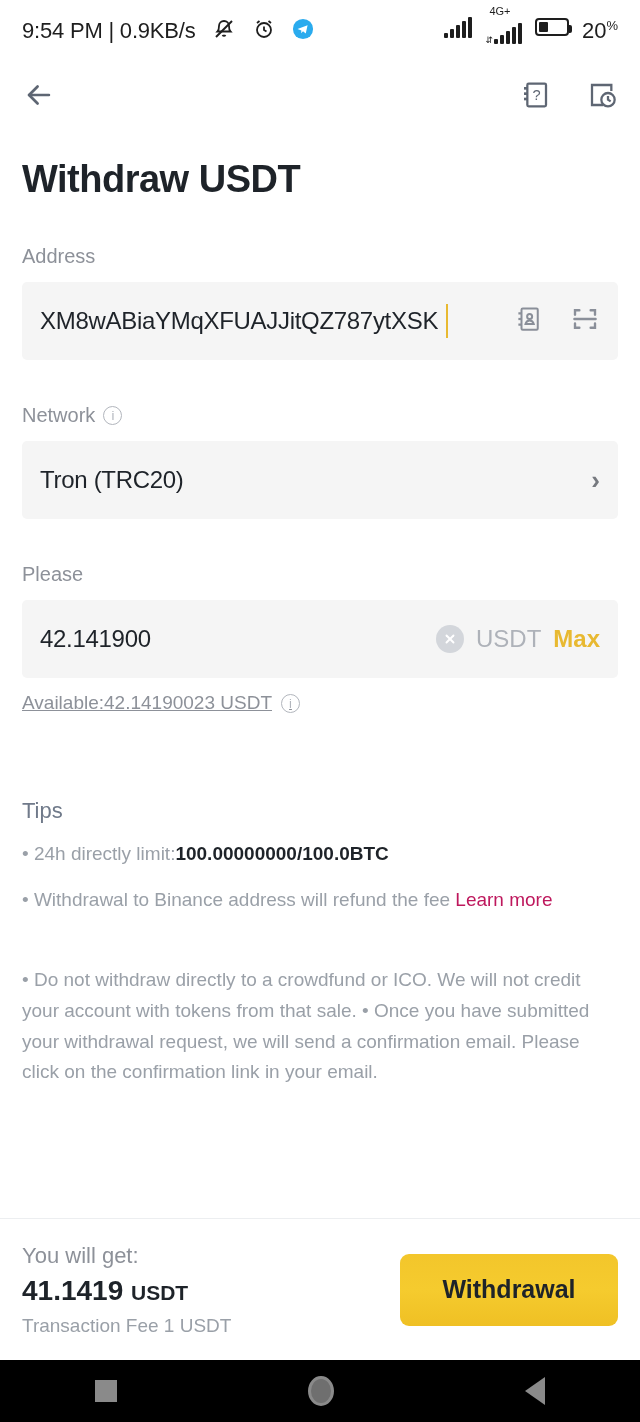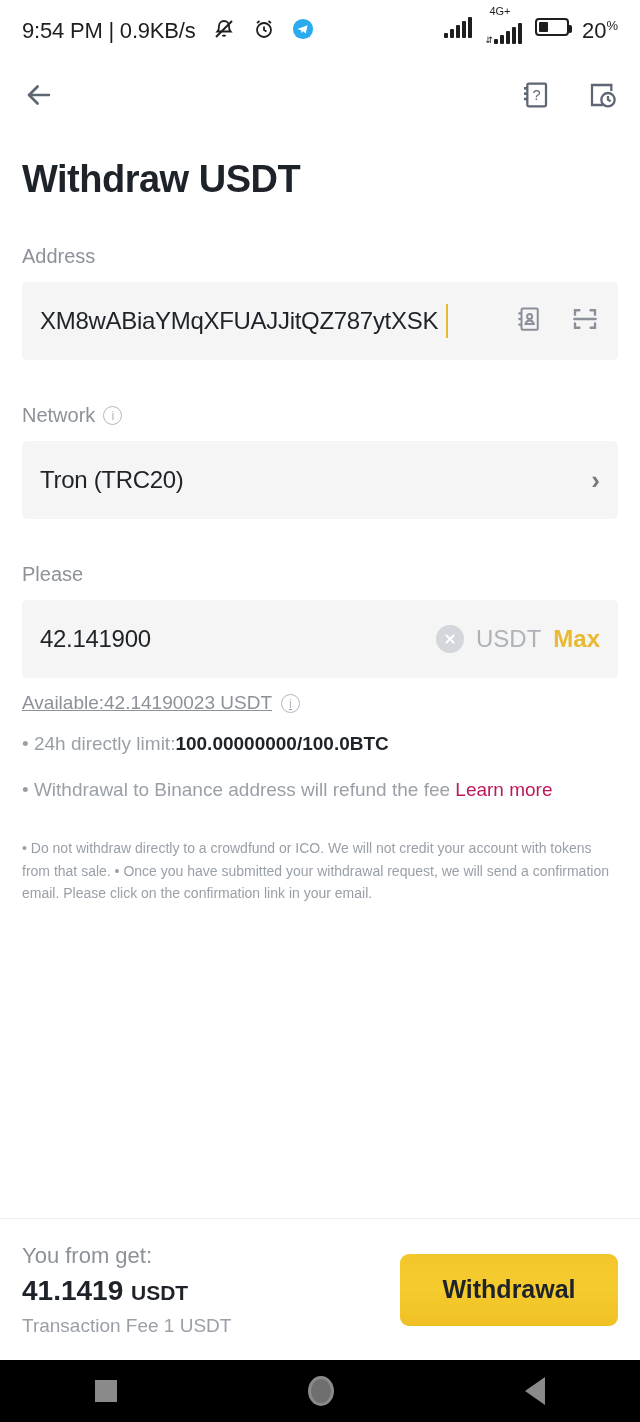--- a/index.html
+++ b/index.html
@@ -75,21 +75,21 @@
     width: 19px; height: 19px; border: 1.6px solid #b2b6bd; border-radius: 50%;
     display: inline-flex; align-items: center; justify-content: center;
     font-size: 13px; color: #b2b6bd; font-style: normal; line-height: 1; flex: none;
   }
 
   .tips-title { margin-top: 84px; font-size: 22px; color: #707A8A; }
   .tip { margin-top: 18px; font-size: 19px; line-height: 1.45; color: #9aa0a8; }
   .tip.first { margin-top: 16px; }
   .tip .strong { color: #1e2329; font-weight: bold; }
   .tip .link { color: #be185d; }
-  .tip-block { margin-top: 34px; font-size: 14px; line-height: 1.62; color: #9aa0a8; }
+  .tip-block { margin-top: 52px; font-size: 19px; line-height: 1.62; color: #9aa0a8; }
 
   
   .bottombar {
     position: absolute; left: 0; right: 0; bottom: 62px; height: 142px;
     border-top: 1px solid #eceef0; background: #fff;
     display: flex; align-items: center; justify-content: space-between;
     padding: 0 22px;
   }
   .summary-label { font-size: 22px; color: #8d9199; }
   .summary-amount { margin-top: 6px; font-size: 28px; font-weight: bold; color: #1e2329; }
@@ -251,34 +251,35 @@
         <span class="unit">USDT</span>
         <span class="max">Max</span>
       </div>
       <div class="helper">
         <span>Available:42.14190023 USDT</span>
         <span class="info-circle">i</span>
       </div>
     </div>
 
     <div>
+      <div class="tips-title">Tips</div>
       <div class="tip first">
         <span>• 24h directly limit:</span><span class="strong">100.00000000/100.0BTC</span>
       </div>
       <div class="tip">
         <span>• Withdrawal to Binance address will refund the fee </span><span class="link">Learn more</span>
       </div>
       <div class="tip-block">• Do not withdraw directly to a crowdfund or ICO. We will not credit your account with tokens from that sale. • Once you have submitted your withdrawal request, we will send a confirmation email. Please click on the confirmation link in your email.</div>
     </div>
 
   </div>
 
   <div class="bottombar">
     <div>
-      <div class="summary-label">You from get:</div>
+      <div class="summary-label">You will get:</div>
       <div class="summary-amount">
         <span>41.1419</span>
         <span class="cur">USDT</span>
       </div>
       <div class="summary-fee">Transaction Fee 1 USDT</div>
     </div>
     <button class="withdraw-btn">Withdrawal</button>
   </div>
 
   <div class="navbar">

